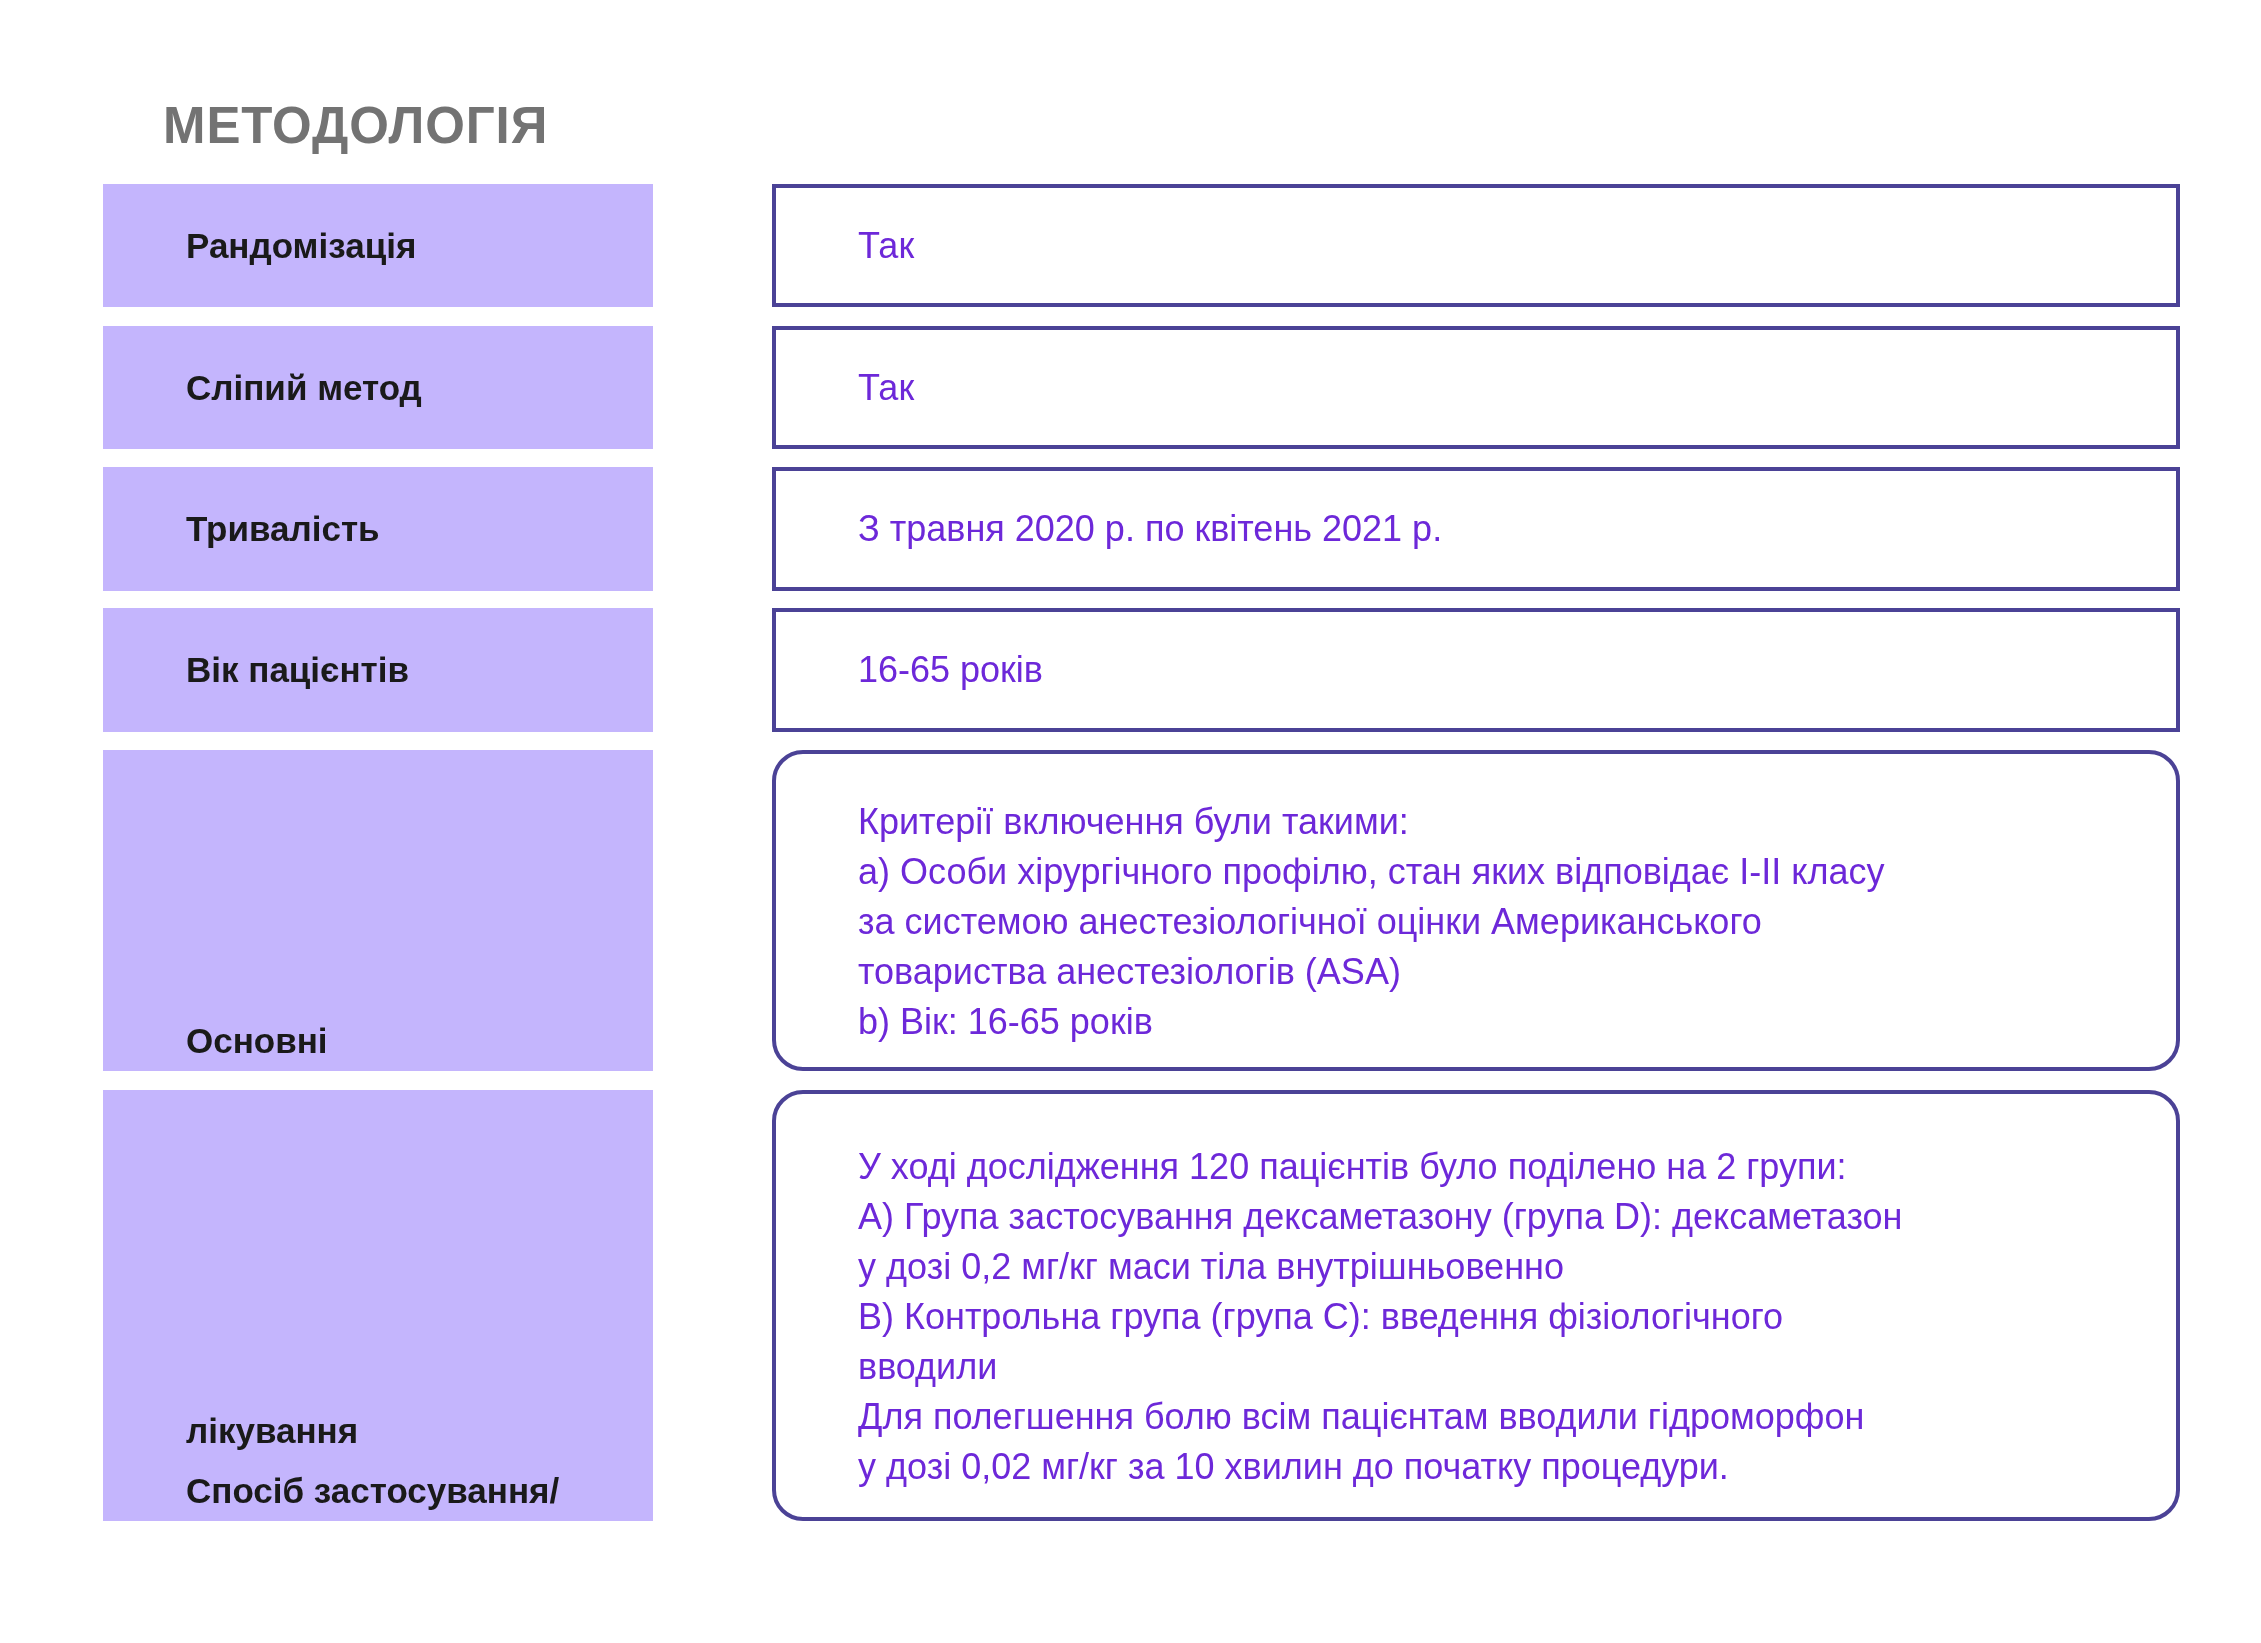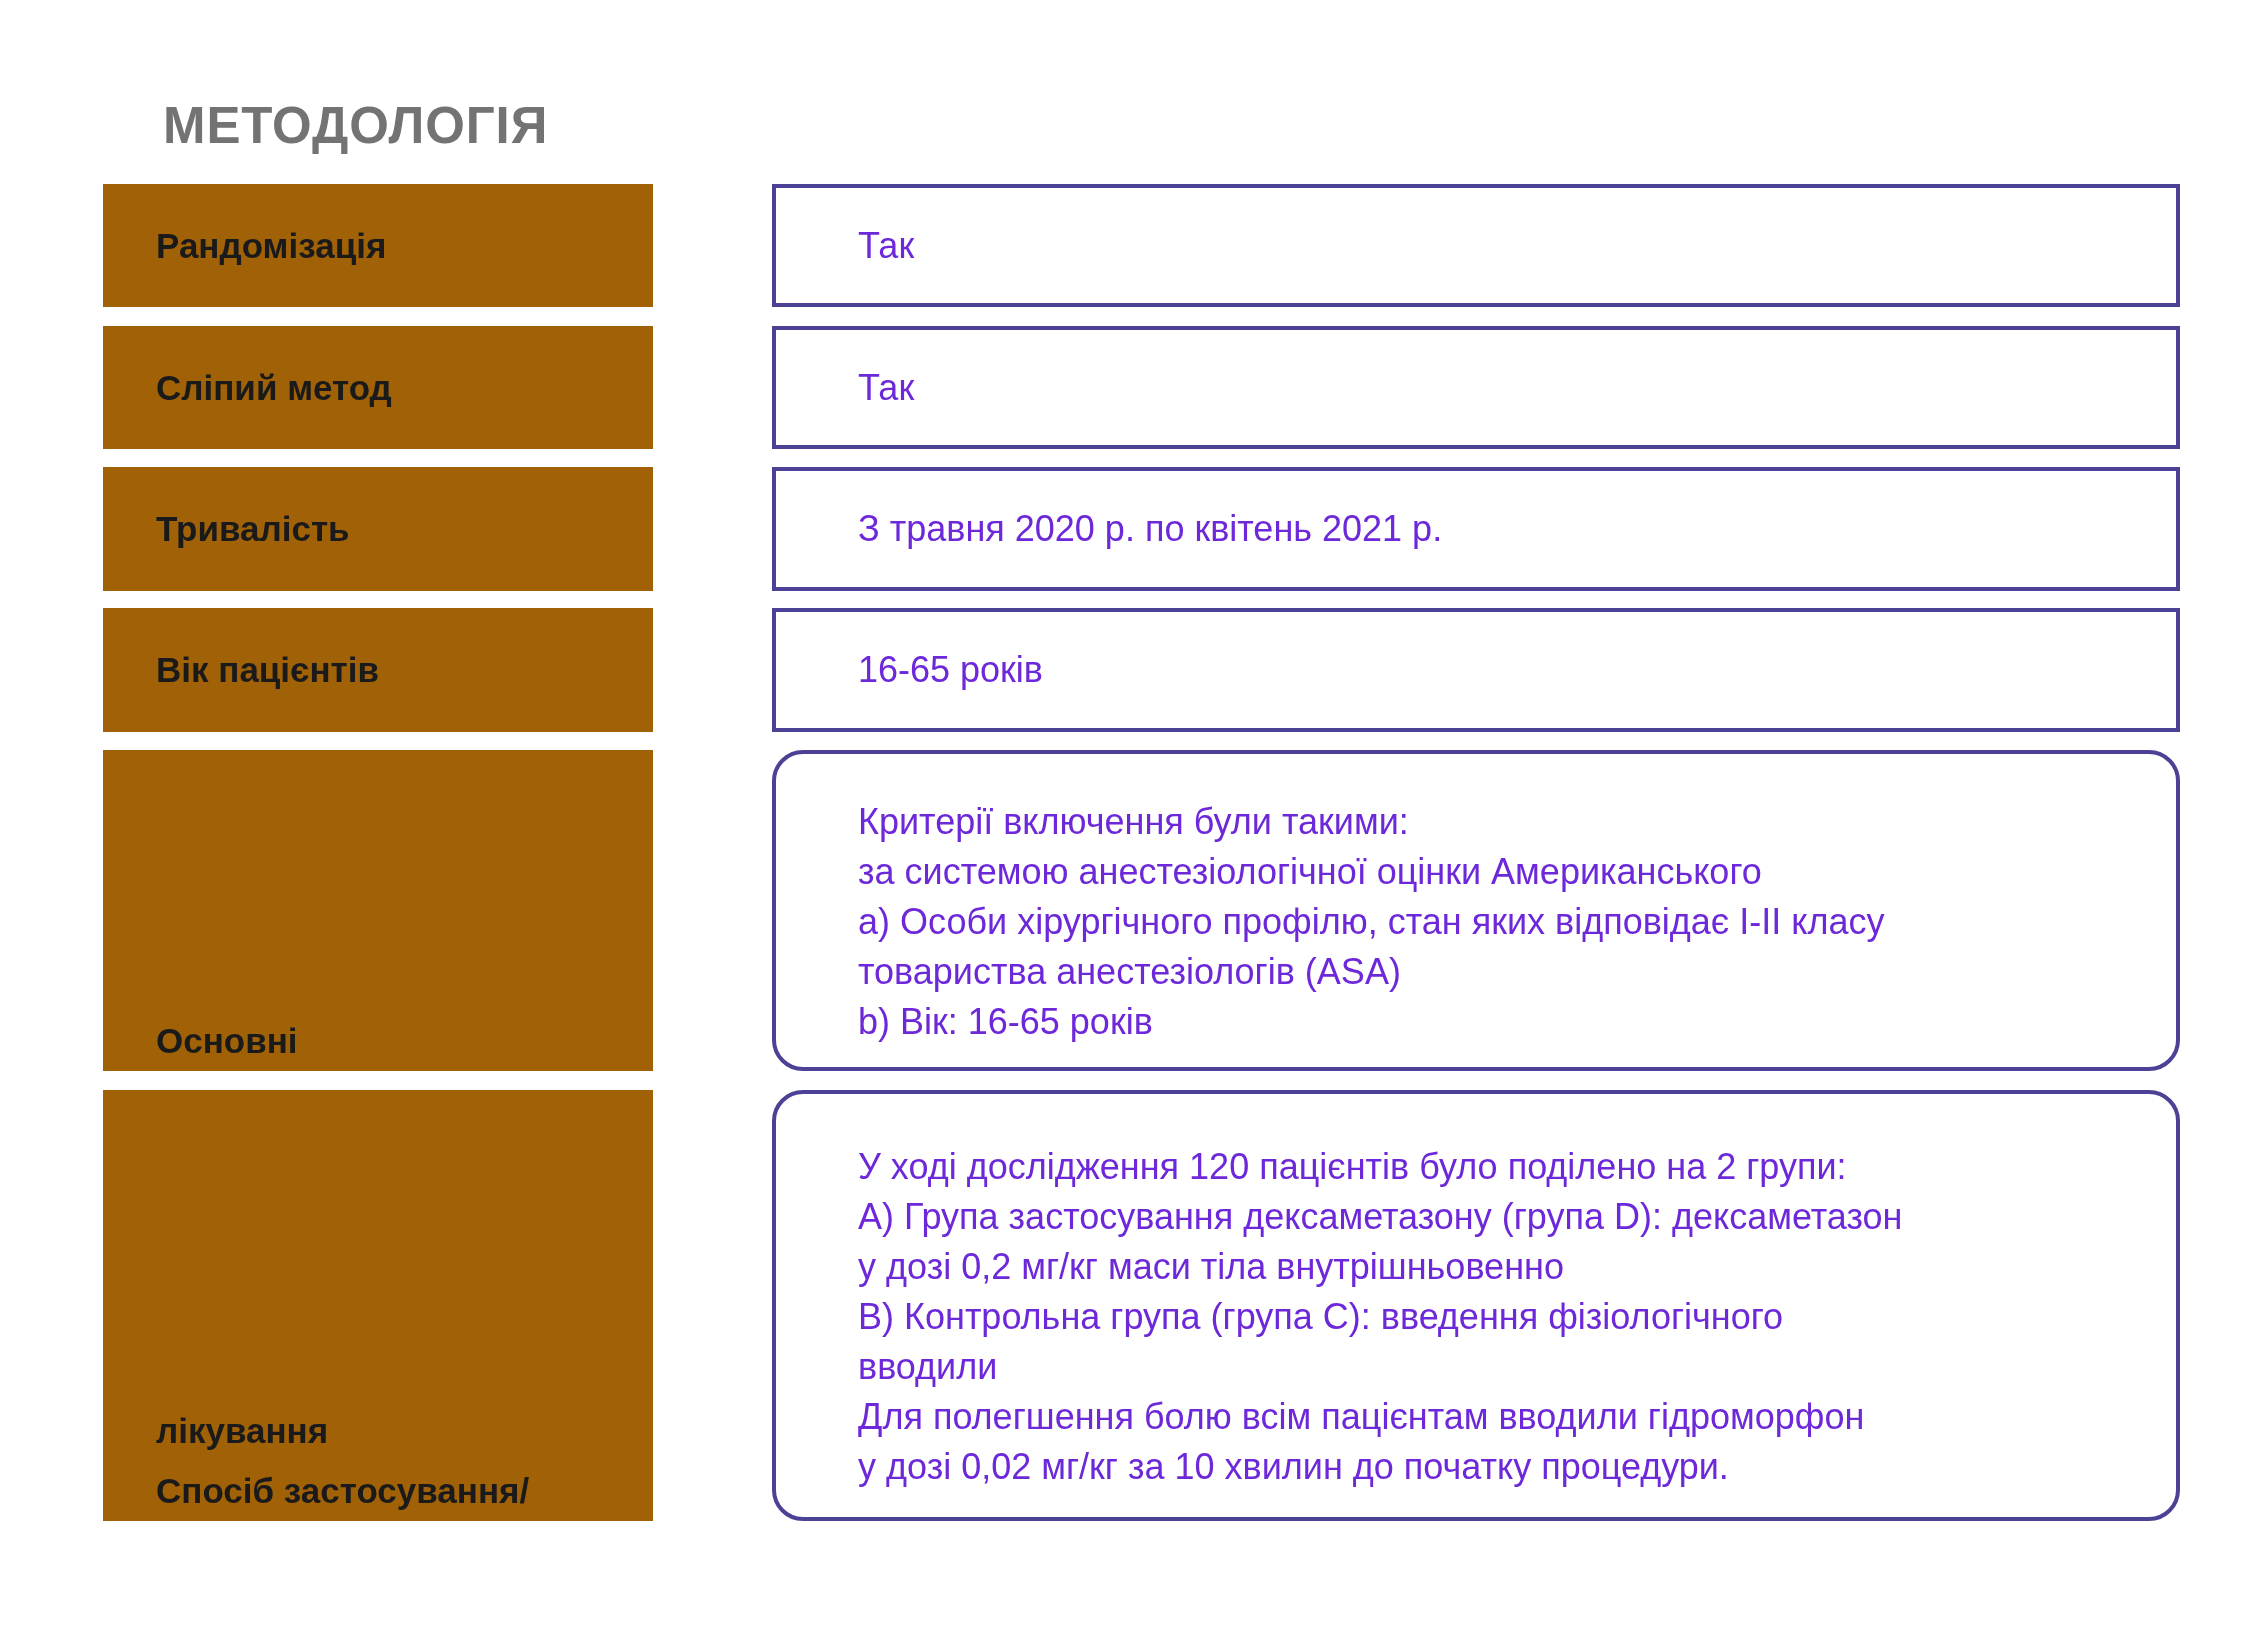--- a/index.html
+++ b/index.html
@@ -30,23 +30,23 @@
     position: absolute;
     left: 0;
     width: 100%;
   }
   .label-box {
     position: absolute;
     left: 103px;
     top: 0;
     width: 550px;
     height: 100%;
-    background: #a16207;
+    background: #c4b5fd;
     box-sizing: border-box;
-    padding-left: 53px;
+    padding-left: 83px;
     padding-right: 17.5px;
     display: flex;
     flex-direction: column;
     justify-content: center;
   }
   .row.multi .label-box {
     justify-content: flex-end;
     padding-top: 21px;
   }
   .label-line {
@@ -126,22 +126,22 @@
       <div class="value-line">16-65 років</div>
     </div>
   </div>
 
   <div class="row multi" style="top:750px;height:321px;">
     <div class="label-box">
       <div class="label-line">Основні</div>
     </div>
     <div class="value-box">
       <div class="value-line">Критерії включення були такими:</div>
+      <div class="value-line">a) Особи хірургічного профілю, стан яких відповідає I-II класу</div>
       <div class="value-line">за системою анестезіологічної оцінки Американського</div>
-      <div class="value-line">a) Особи хірургічного профілю, стан яких відповідає I-II класу</div>
       <div class="value-line">товариства анестезіологів (ASA)</div>
       <div class="value-line">b) Вік: 16-65 років</div>
     </div>
   </div>
 
   <div class="row multi" style="top:1090px;height:431px;">
     <div class="label-box">
       <div class="label-line">лікування</div>
       <div class="label-line">Спосіб застосування/</div>
     </div>

